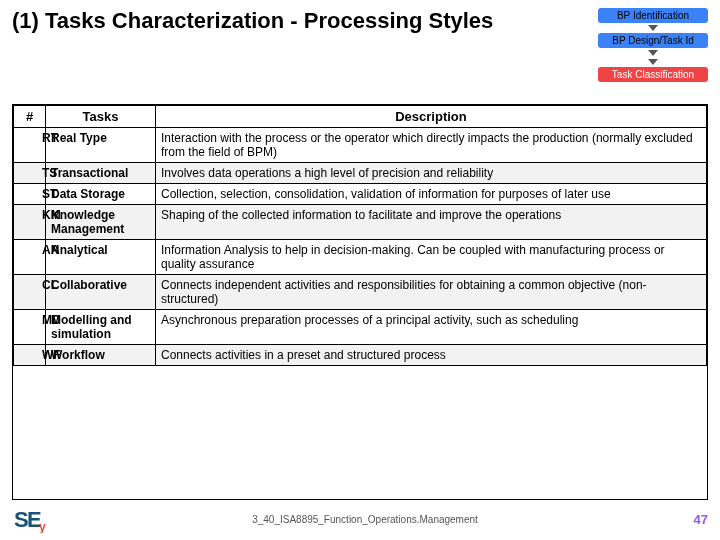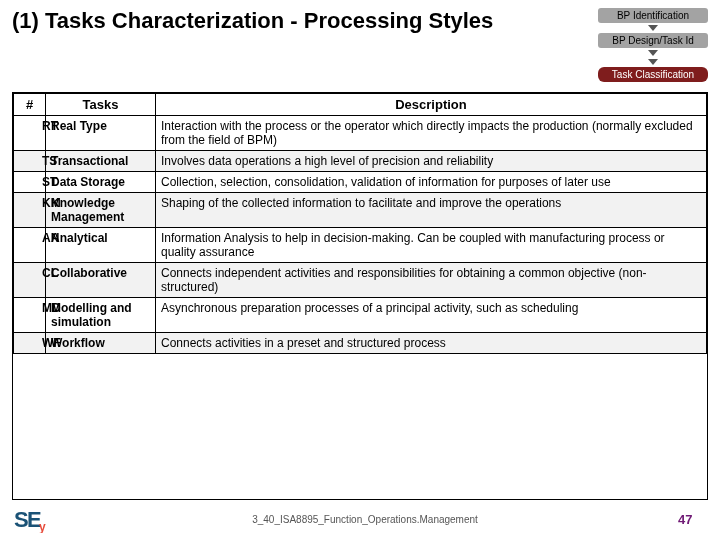--- a/index.html
+++ b/index.html
@@ -17,48 +17,47 @@
       height: 540px;
       display: flex;
       flex-direction: column;
       padding: 8px 12px 6px 12px;
     }
 
     
     .header-area {
       display: flex;
       align-items: flex-start;
-      margin-bottom: 10px;
+      margin-bottom: 22px;
       gap: 36px;
     }
 
     .page-title {
       font-size: 22px;
       font-weight: bold;
       color: #000;
       flex: 1;
       line-height: 1.2;
     }
 
     .nav-pill {
-      background: #a3a3a3;
+      background: #3b82f6;
       color: #000;
       font-size: 10px;
       padding: 2px 8px;
       border-radius: 3px;
       text-align: center;
       min-width: 110px;
       white-space: nowrap;
       position: relative;
     }
 
     .nav-pill.active {
-      background: #7f1d1d;
+      background: #ef4444;
       color: #fff;
-      border-radius: 6px;
     }
 
     
     .table-container {
       flex: 1;
       border: 1px solid #000;
     }
 
     table {
       width: 100%;
@@ -132,23 +131,23 @@
     .footer-filename {
       font-size: 10px;
       color: #555;
       text-align: center;
       flex: 1;
     }
 
     .footer-page {
       font-size: 13px;
       font-weight: bold;
-      color: #701a75;
+      color: #8b5cf6;
       min-width: 30px;
-      text-align: left;
+      text-align: right;
     }
 
     .arrow-down {
       width: 0;
       height: 0;
       border-left: 5px solid transparent;
       border-right: 5px solid transparent;
       border-top: 6px solid #555;
       margin: 0 auto;
     }

